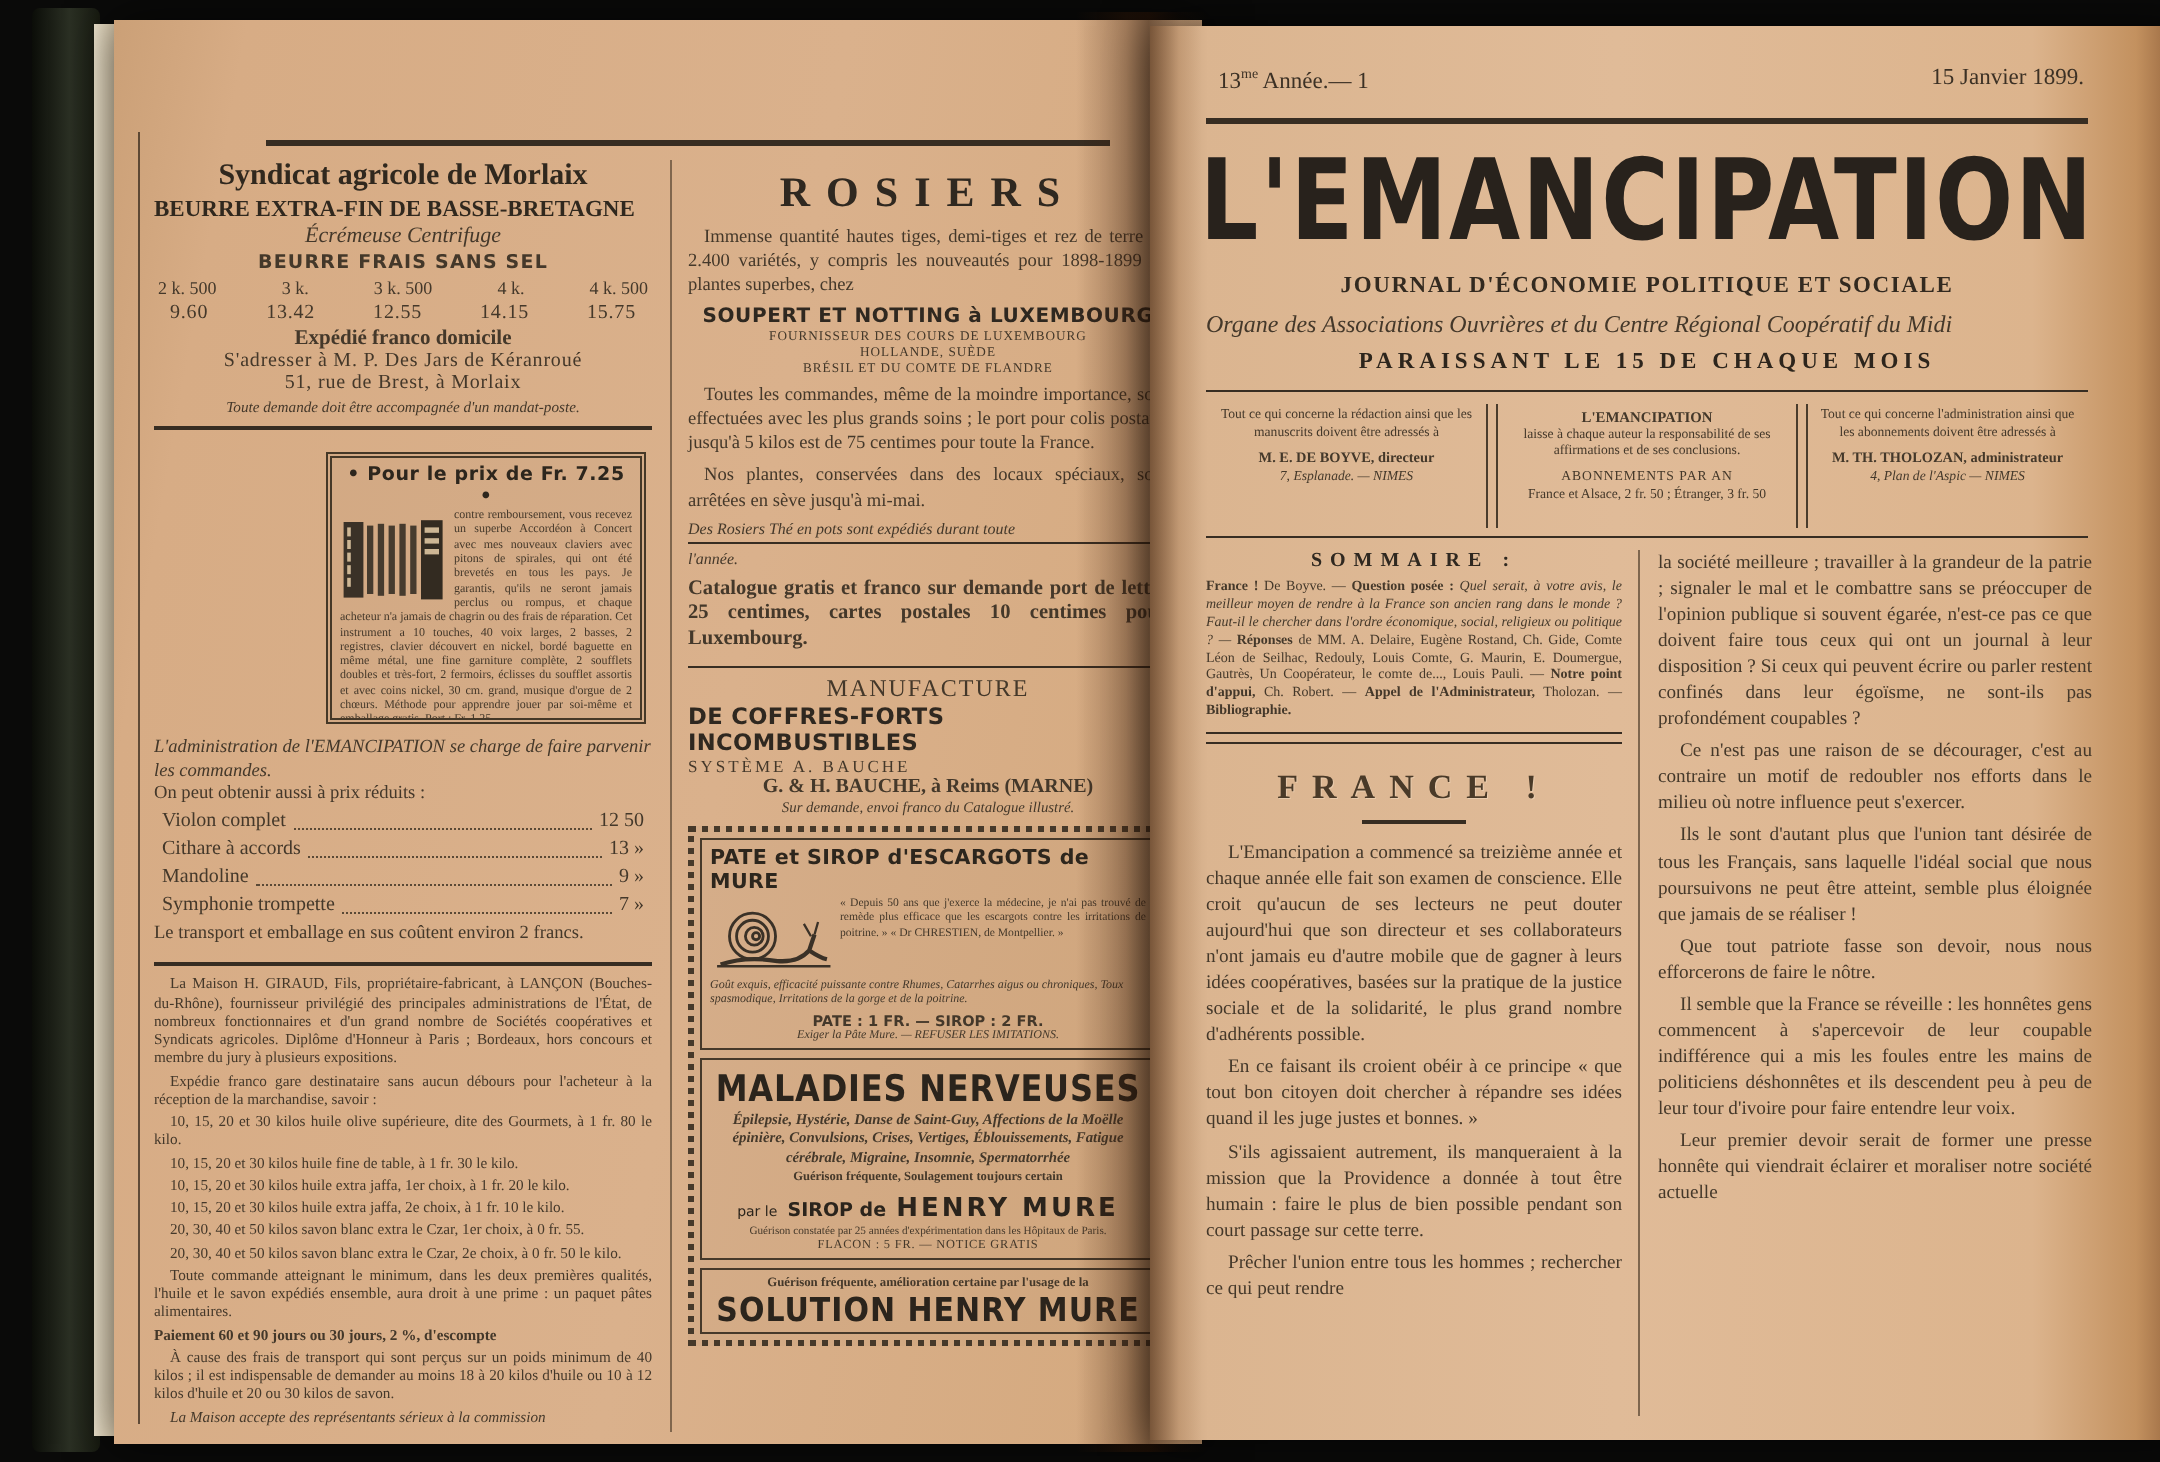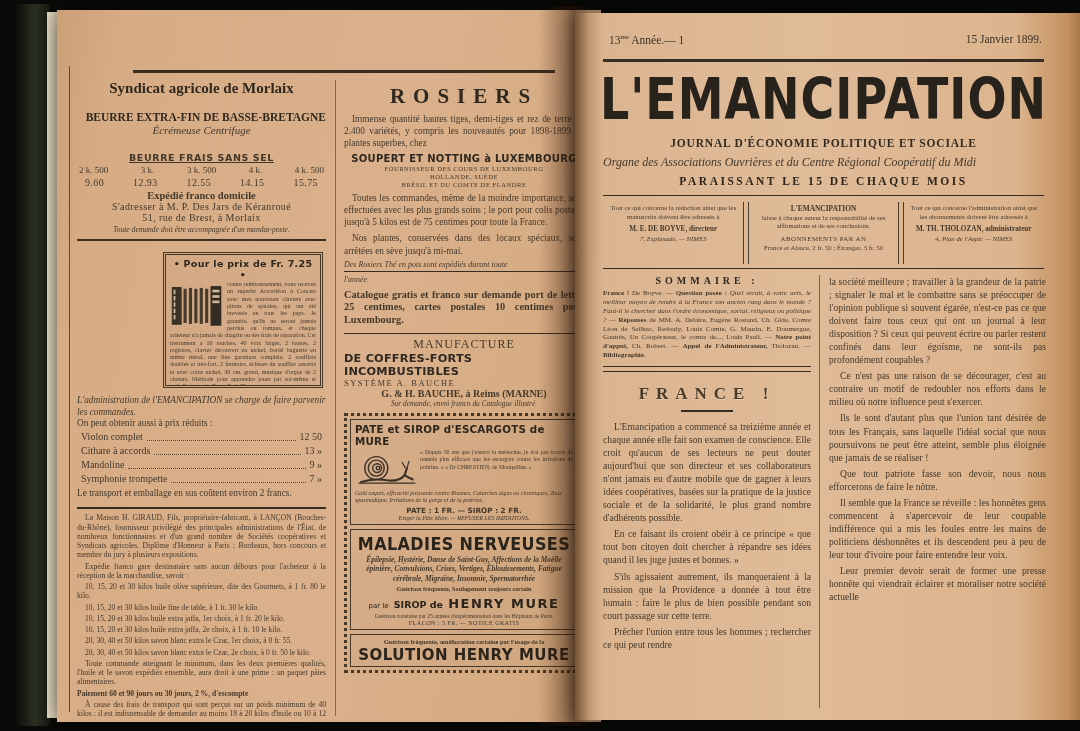--- a/index.html
+++ b/index.html
@@ -28,23 +28,23 @@
 
   
   .pl-toprule{position:absolute;left:76px;top:60px;width:422px;height:3px;}
   .pl-foldL{position:absolute;left:12px;top:56px;bottom:10px;width:1px;}
   .pl-foldR{position:absolute;right:13px;top:56px;bottom:8px;width:1px;}
   .pl-cols{position:absolute;left:20px;top:70px;right:17px;bottom:6px;display:flex;gap:9px;overflow:hidden;}
   .colA{width:249px;overflow:hidden;}
   .colB{flex:1;overflow:hidden;border-left:1px solid rgba(55,42,28,.55);padding-left:8px;}
 
   .syn-title{font-size:15px;font-weight:bold;text-align:center;color:#30281e;}
-  .syn-sub{font-size:11.5px;font-weight:bold;text-align:right;color:#30281e;margin-top:14px;}
+  .syn-sub{font-size:11.5px;font-weight:bold;text-align:left;color:#30281e;margin-top:2px;}
   .syn-centri{font-size:11px;font-style:italic;text-align:center;margin-top:1px;}
-  .syn-butter{font-size:9.5px;font-weight:bold;text-align:center;letter-spacing:.6px;margin-top:16px;text-decoration:underline;}
+  .syn-butter{font-size:9.5px;font-weight:bold;text-align:center;letter-spacing:.6px;margin-top:2px;}
   .syn-row{display:flex;justify-content:space-between;font-size:9px;margin:2px 2px 0;}
   .syn-row2{display:flex;justify-content:space-between;font-size:10px;margin:2px 8px 0;letter-spacing:.4px;}
   .syn-exp{font-size:10.5px;font-weight:bold;text-align:center;margin-top:2px;}
   .syn-addr{font-size:10px;text-align:center;letter-spacing:.4px;}
   .syn-note{font-size:7.6px;font-style:italic;text-align:center;margin-top:2px;border-bottom:2px solid #372d22;padding-bottom:5px;}
 
   .acc-box{margin:11px 2px 0 86px;width:146px;border:3px double #453827;padding:3px 4px;height:124px;overflow:hidden;background:rgba(0,0,0,.02);}
   .acc-title{font-size:9.5px;font-weight:bold;text-align:center;letter-spacing:.3px;color:#2d261d;}
   .acc-body{font-size:6px;line-height:1.22;text-align:justify;margin-top:1px;}
   .acc-img{float:left;width:54px;height:46px;margin:1px 3px 1px 0;}
@@ -158,21 +158,21 @@
           <div class="syn-butter sans">BEURRE FRAIS SANS SEL</div>
           <div class="syn-row">
             <span>2 k. 500</span>
             <span>3 k.</span>
             <span>3 k. 500</span>
             <span>4 k.</span>
             <span>4 k. 500</span>
           </div>
           <div class="syn-row2">
             <span>9.60</span>
-            <span>12.93</span>
+            <span>13.42</span>
             <span>12.55</span>
             <span>14.15</span>
             <span>15.75</span>
           </div>
           <div class="syn-exp">Expédié franco domicile</div>
           <div class="syn-addr">S'adresser à M. P. Des Jars de Kéranroué</div>
           <div class="syn-addr">51, rue de Brest, à Morlaix</div>
           <div class="syn-note">Toute demande doit être accompagnée d'un mandat-poste.</div>
         </div>
 

